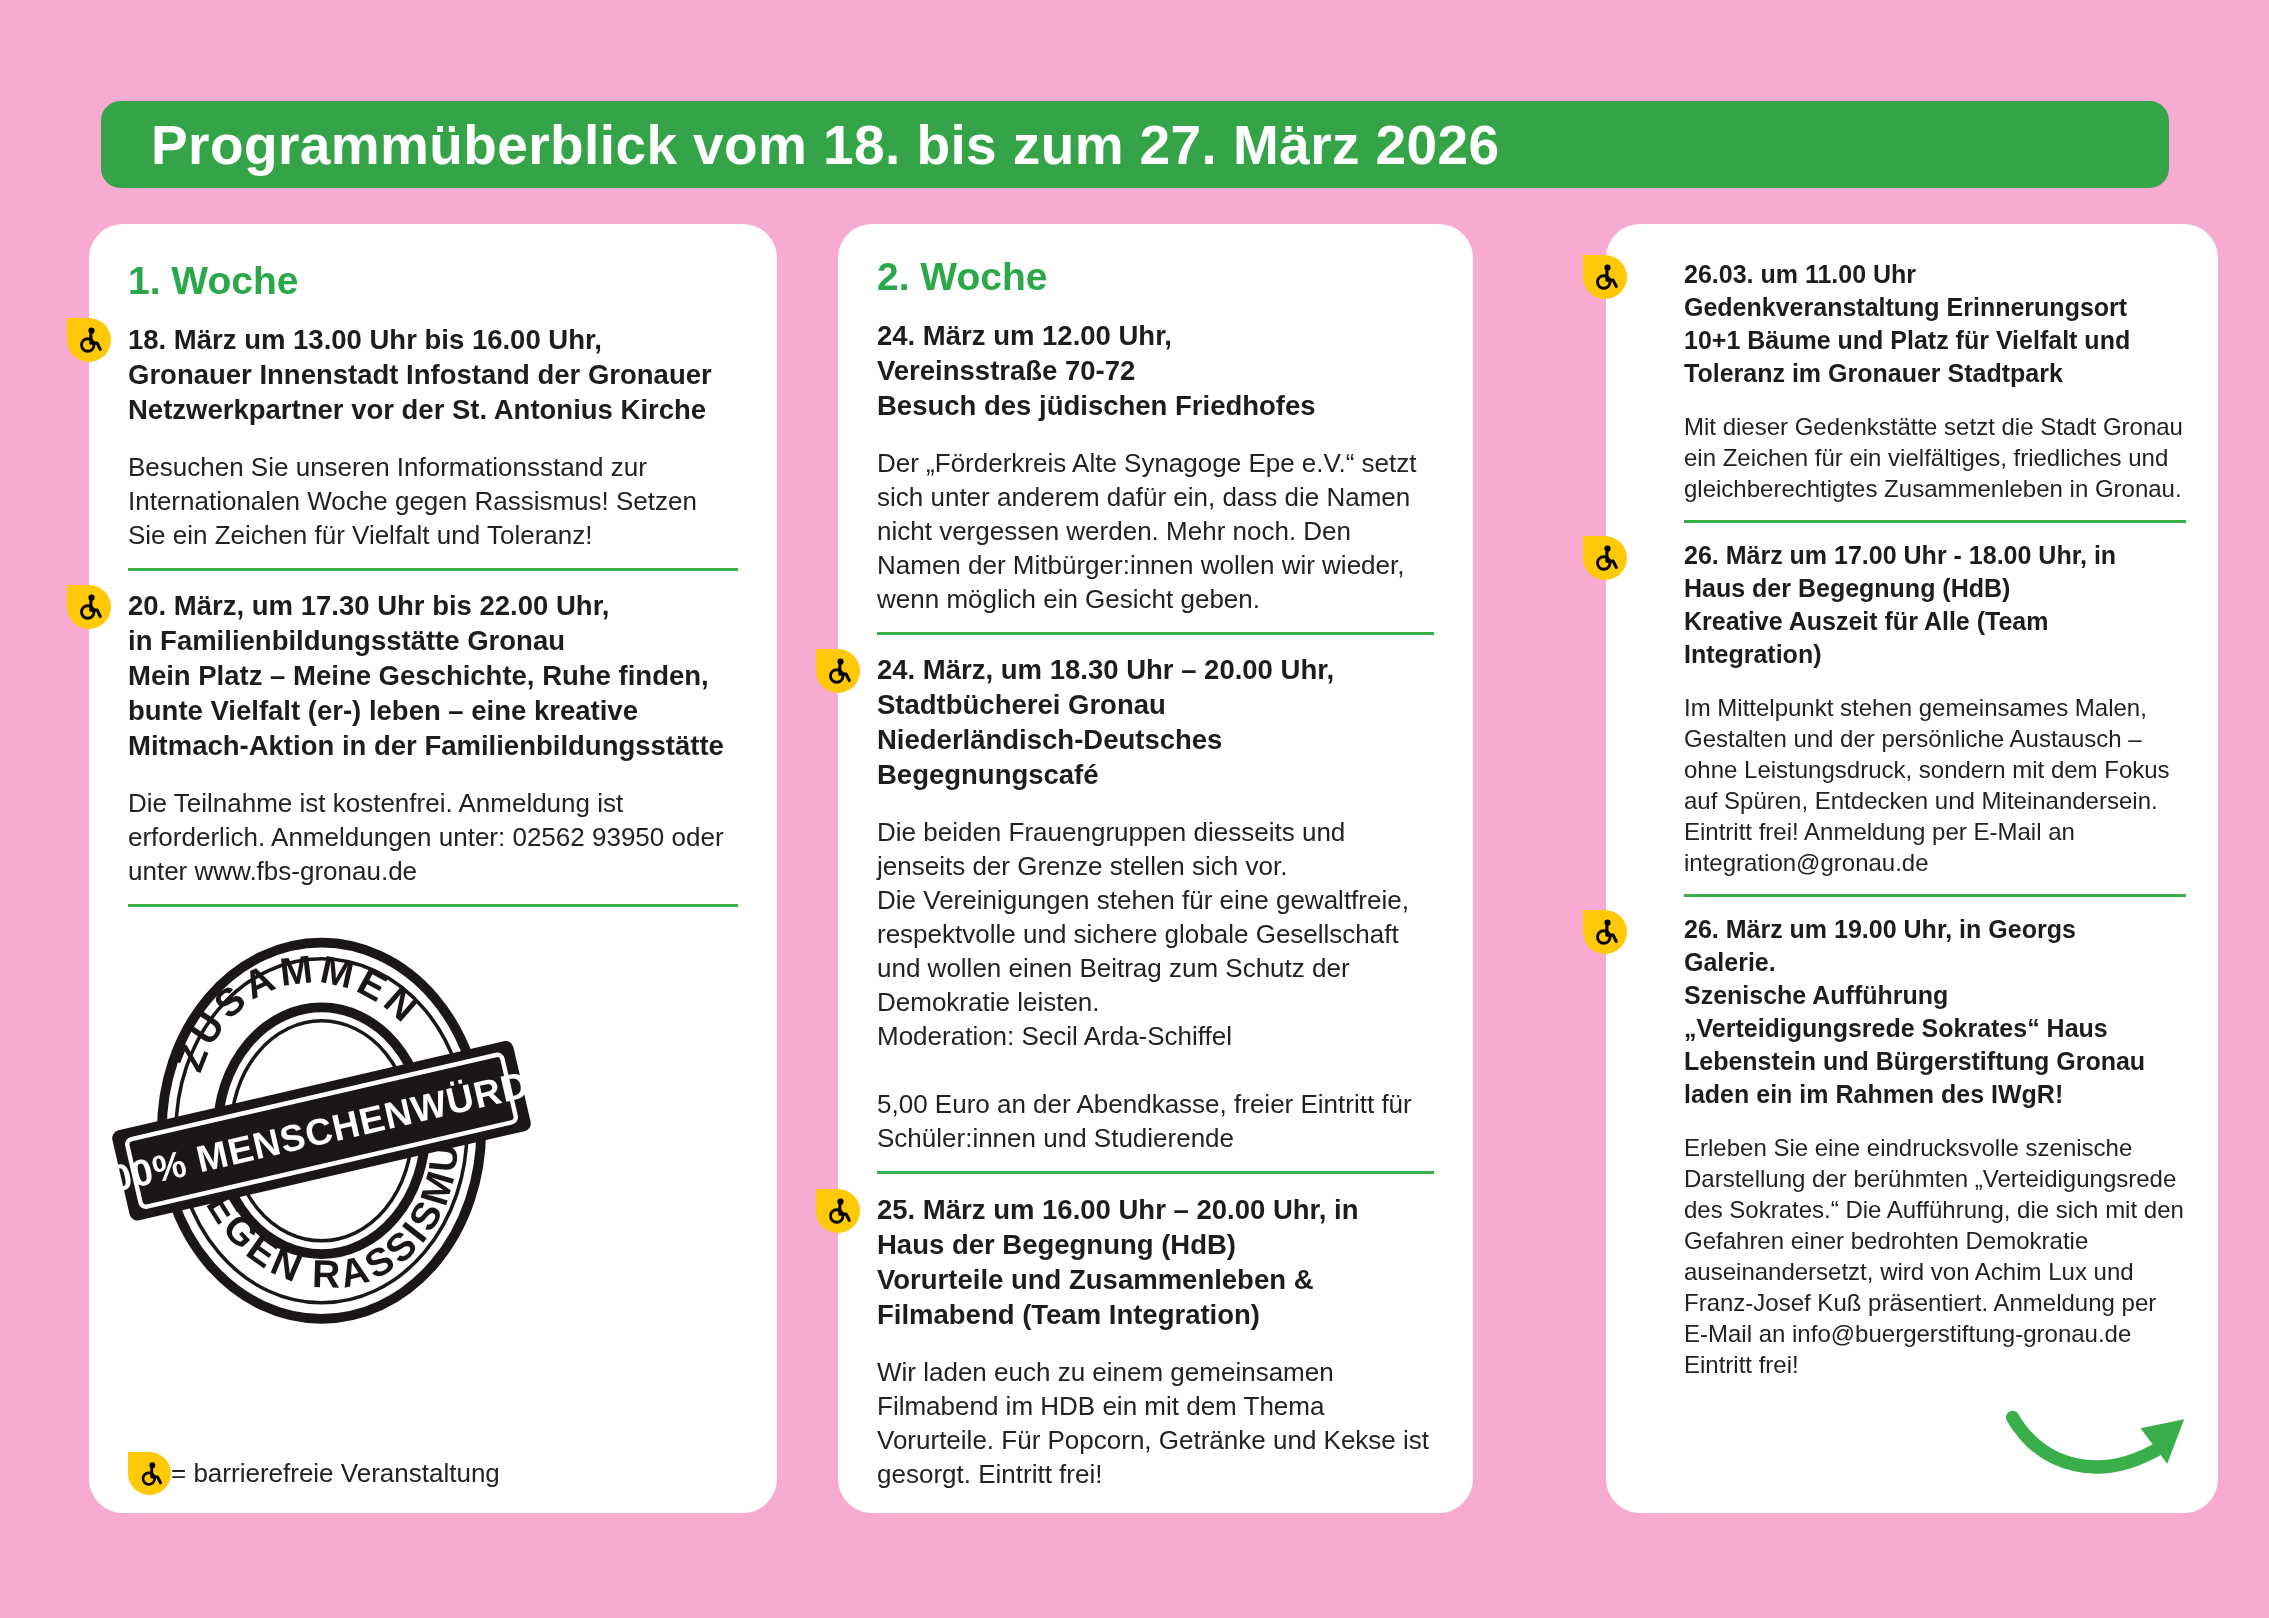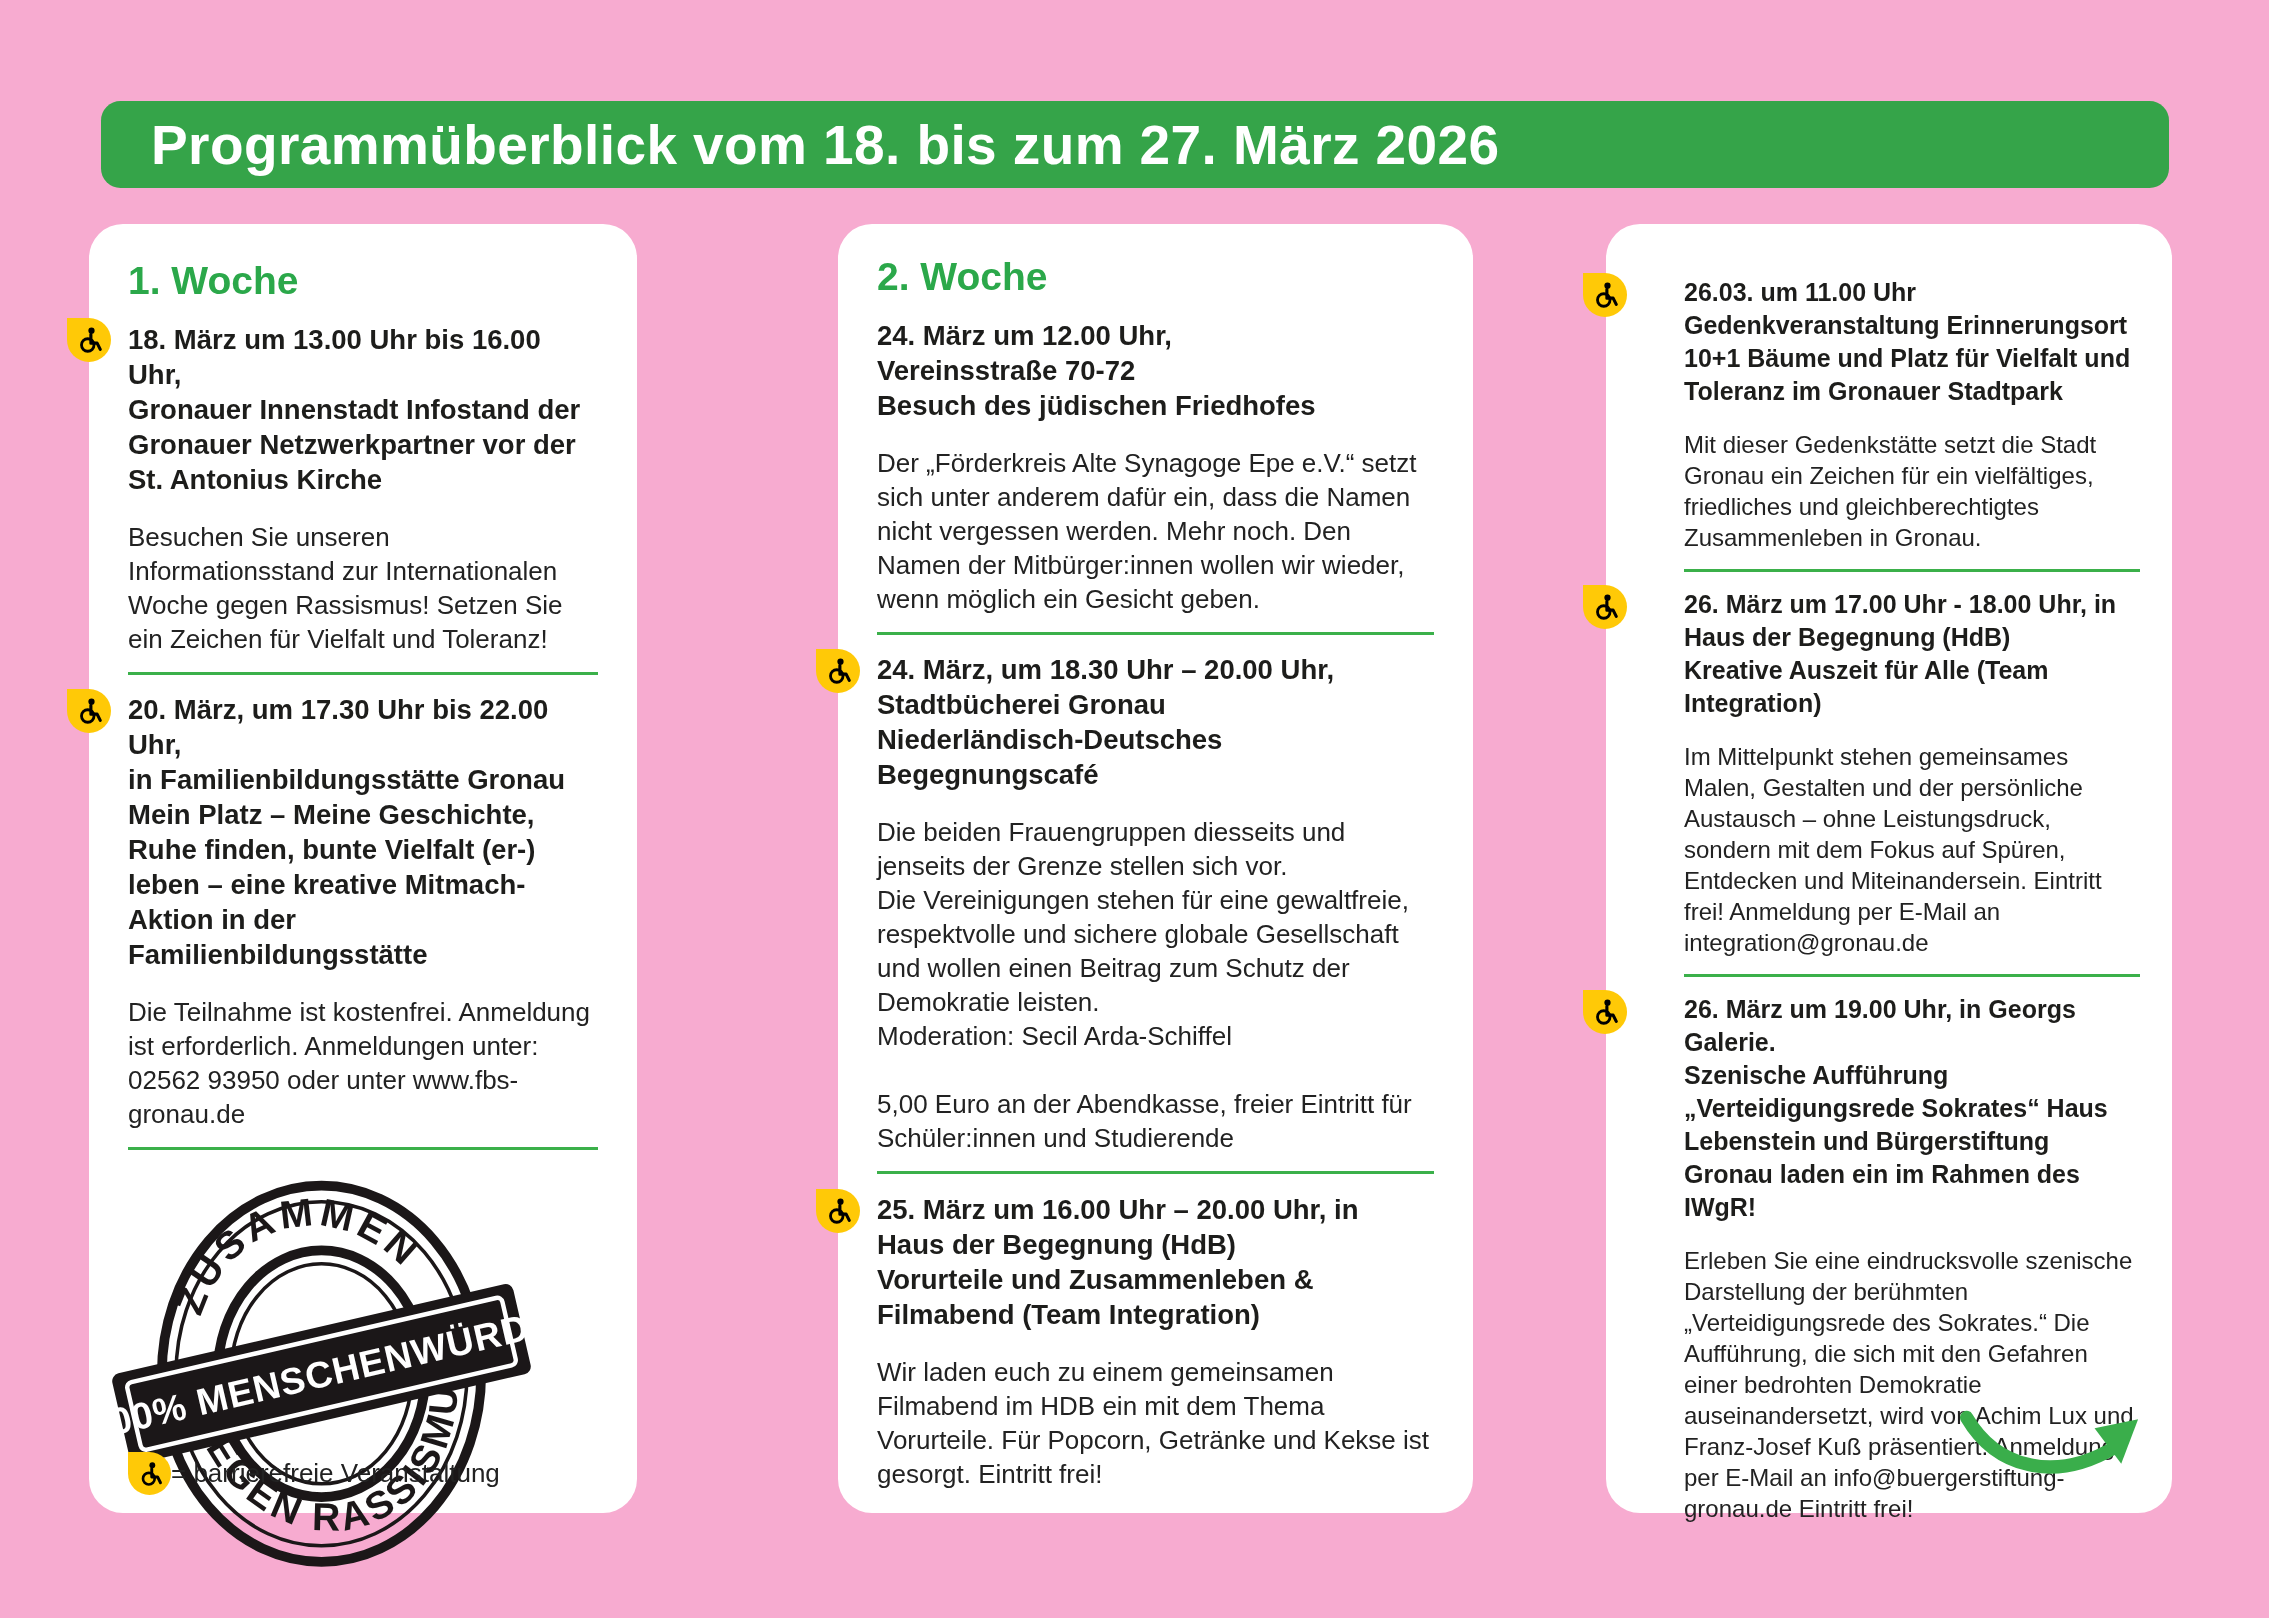--- a/index.html
+++ b/index.html
@@ -3,23 +3,23 @@
 <meta charset="utf-8">
 <title>Programmüberblick</title>
 <style>
   html,body{margin:0;padding:0;}
   .page{position:relative;width:2270px;height:1618px;background:#f7abd0;overflow:hidden;
         font-family:"Liberation Sans","DejaVu Sans",sans-serif;color:#1d1d1b;}
   .header{position:absolute;left:101px;top:101px;width:2068px;height:87px;background:#35a449;
           border-radius:19.5px;display:flex;align-items:center;}
   .header h1{margin:0 0 0 50px;font-size:55px;font-weight:bold;color:#ffffff;letter-spacing:0.4px;}
   .card{position:absolute;top:224px;height:1289px;background:#ffffff;border-radius:34px;box-sizing:border-box;}
-  .card1{left:89px;width:548px;padding:34px 39px 16px 39px;}
+  .card1{left:89px;width:688px;padding:34px 39px 16px 39px;}
   .card2{left:838px;width:635px;padding:30px 39px 0 39px;}
-  .card3{left:1606px;width:566px;padding:52px 32px 0 78px;}
+  .card3{left:1606px;width:612px;padding:34px 32px 0 78px;}
   .week-title{margin:0 0 17.7px 0;font-size:39px;line-height:46px;font-weight:bold;color:#2ba84a;}
   .event{position:relative;}
   .ev-heading{margin:0 0 23px 0;font-size:27.5px;line-height:35px;font-weight:bold;white-space:pre-line;color:#1d1d1b;}
   .ev-body{margin:0;font-size:26px;line-height:34px;white-space:pre-line;color:#222222;}
   .card3 .ev-heading{font-size:25px;line-height:33px;margin-bottom:21px;}
   .card3 .ev-body{font-size:24px;line-height:31px;}
   .divider{border:none;border-top:3.5px solid #3bb04a;margin:16px 0 17.7px 0;}
   .card3 .divider{margin:16px 0;}
   .badge{position:absolute;top:-3.5px;width:44px;height:44px;background:#ffc907;
          border-radius:0 50% 50% 50%;display:flex;align-items:center;justify-content:center;}

